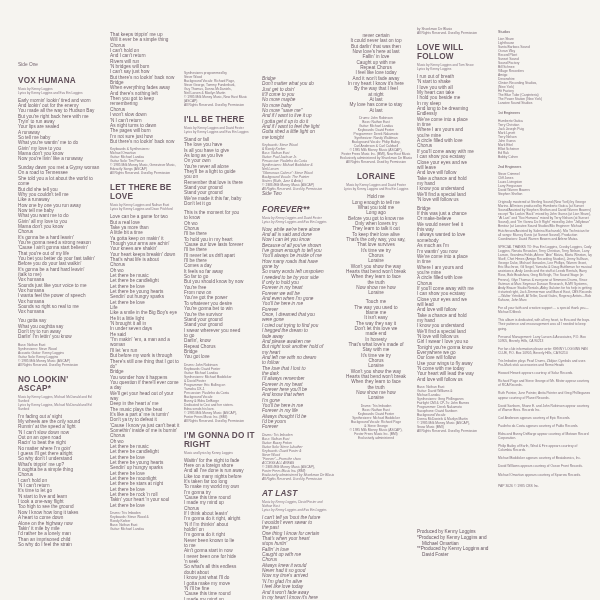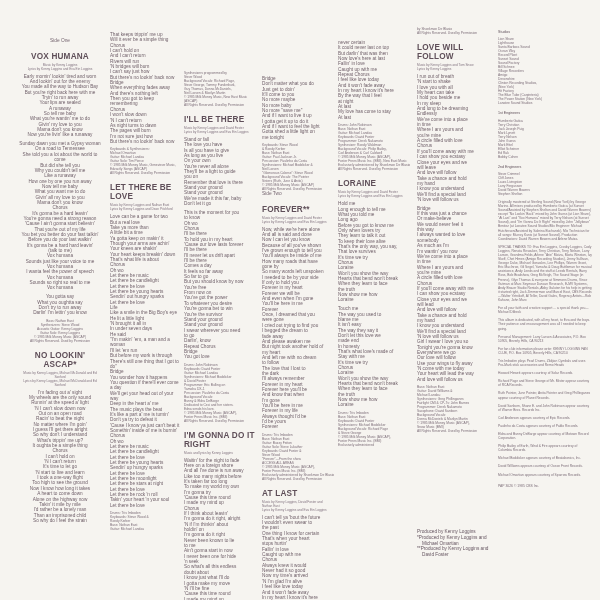--- a/index.html
+++ b/index.html
@@ -23,21 +23,21 @@
   .head{font-size:3.6px;line-height:4.3px;margin-top:6px;color:#5f4f59;}
   .para{font-size:3.3px;line-height:4.1px;margin-top:4px;color:#7d6e79;}
   .produced .ln{font-size:4.7px;line-height:5.7px;padding-left:5px;text-indent:-5px;color:#655560;}
   .catalog{font-size:3.4px;line-height:4.2px;margin-top:7px;color:#7d6e79;}
   .gap{width:100%;}
 </style>
 </head>
 <body>
 
 <div id="sheet">
-    <div class="col" style="left: 18px; top: 38px; width: 84px; text-align: center;">
+    <div class="col" style="left: 18px; top: 62px; width: 84px;">
       <div class="block side">Side One</div>
       <div class="block title">VOX HUMANA</div>
       <div class="block credit">
         <div class="ln">Music by Kenny Loggins</div>
         <div class="ln">Lyrics by Kenny Loggins and Eva Ein Loggins</div>
       </div>
       <div class="block lyrics">
         <div class="ln">Early mornin' lookin' tired and worn</div>
         <div class="ln">And lookin' out for the enemy</div>
         <div class="ln">You made all the way to Hudson Bay</div>
@@ -327,21 +327,21 @@
         <div class="ln">'n seek</div>
         <div class="ln">So what's all this endless</div>
         <div class="ln">doubt about</div>
         <div class="ln">I know just what I'll do</div>
         <div class="ln">I gotta make my move</div>
         <div class="ln">'N I'll be fine</div>
         <div class="ln">'Cause this time round</div>
         <div class="ln">I made my mind up</div>
       </div>
     </div>
-    <div class="col" style="left: 262px; top: 76px; width: 74px;">
+    <div class="col" style="left: 262px; top: 76px; width: 74px; font-style: italic;">
       <div class="block lyrics">
         <div class="ln">Bridge</div>
         <div class="ln">Don't matter what you do</div>
         <div class="ln">Just get to doin'</div>
         <div class="ln">It'll come to you</div>
         <div class="ln">No more maybe</div>
         <div class="ln">No more baby</div>
         <div class="ln">No more "save me"</div>
         <div class="ln">And if I want to live it up</div>
         <div class="ln">I gotta get it up to do it</div>
@@ -441,21 +441,21 @@
         <div class="ln">Chorus</div>
         <div class="ln">Always knew it would</div>
         <div class="ln">Never had it so good</div>
         <div class="ln">Now my time's arrived</div>
         <div class="ln">'N I'm glad I'm alive</div>
         <div class="ln">I feel like love today</div>
         <div class="ln">And it won't fade away</div>
         <div class="ln">In my heart I know it's here</div>
       </div>
     </div>
-    <div class="col" style="left: 338px; top: 40px; width: 76px;">
+    <div class="col" style="left: 338px; top: 33px; width: 76px; text-align: center;">
       <div class="block lyrics">
         <div class="ln">never certain</div>
         <div class="ln">It could never last on top</div>
         <div class="ln">But darlin' that was then</div>
         <div class="ln">Now love's here at last</div>
         <div class="ln">Fallin' in love</div>
         <div class="ln">Caught up with me</div>
         <div class="ln">Repeat Chorus</div>
         <div class="ln">I feel like love today</div>
         <div class="ln">And it won't fade away</div>

